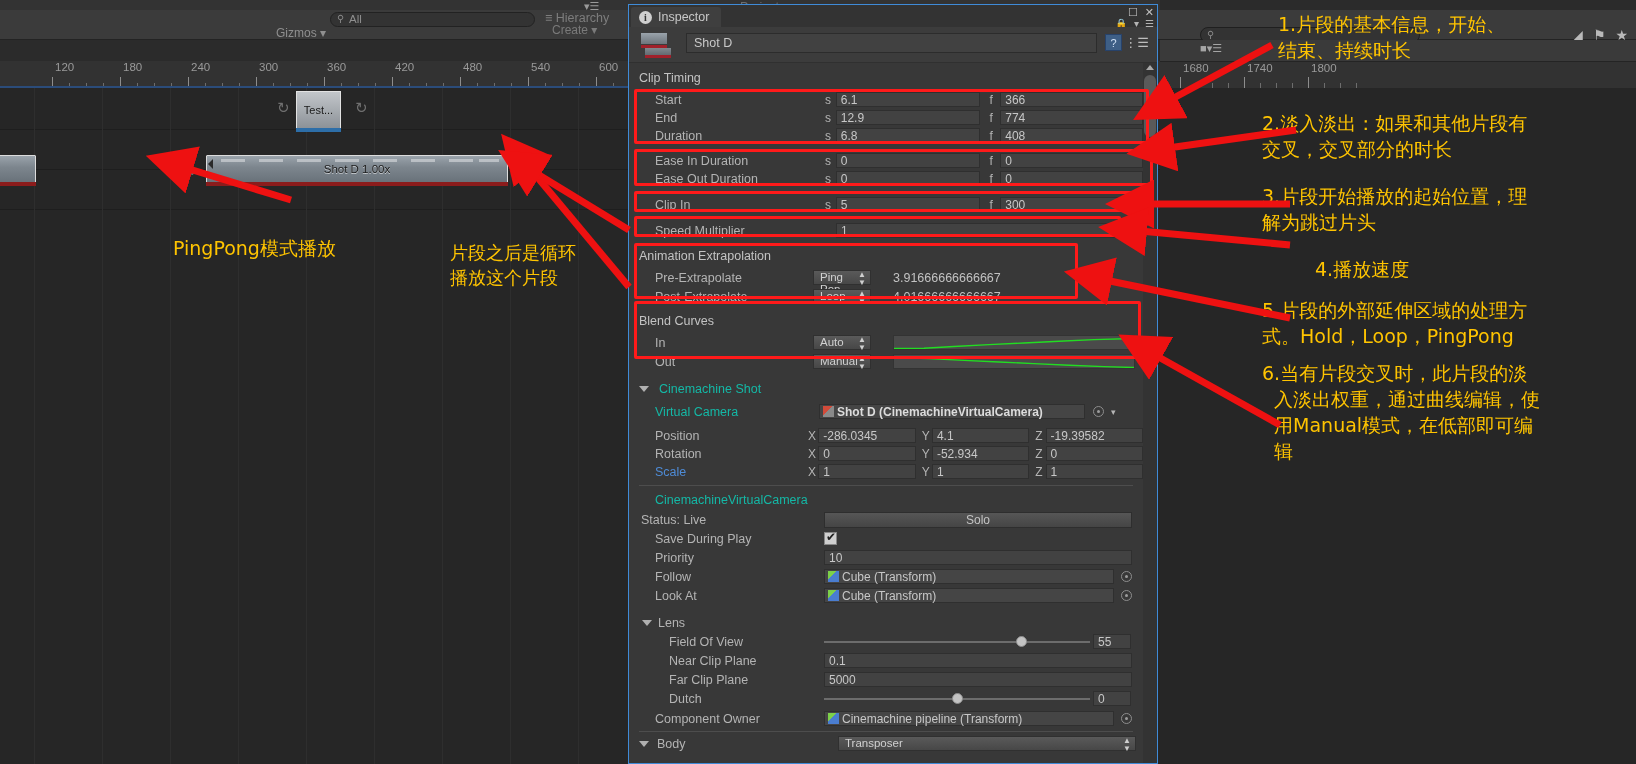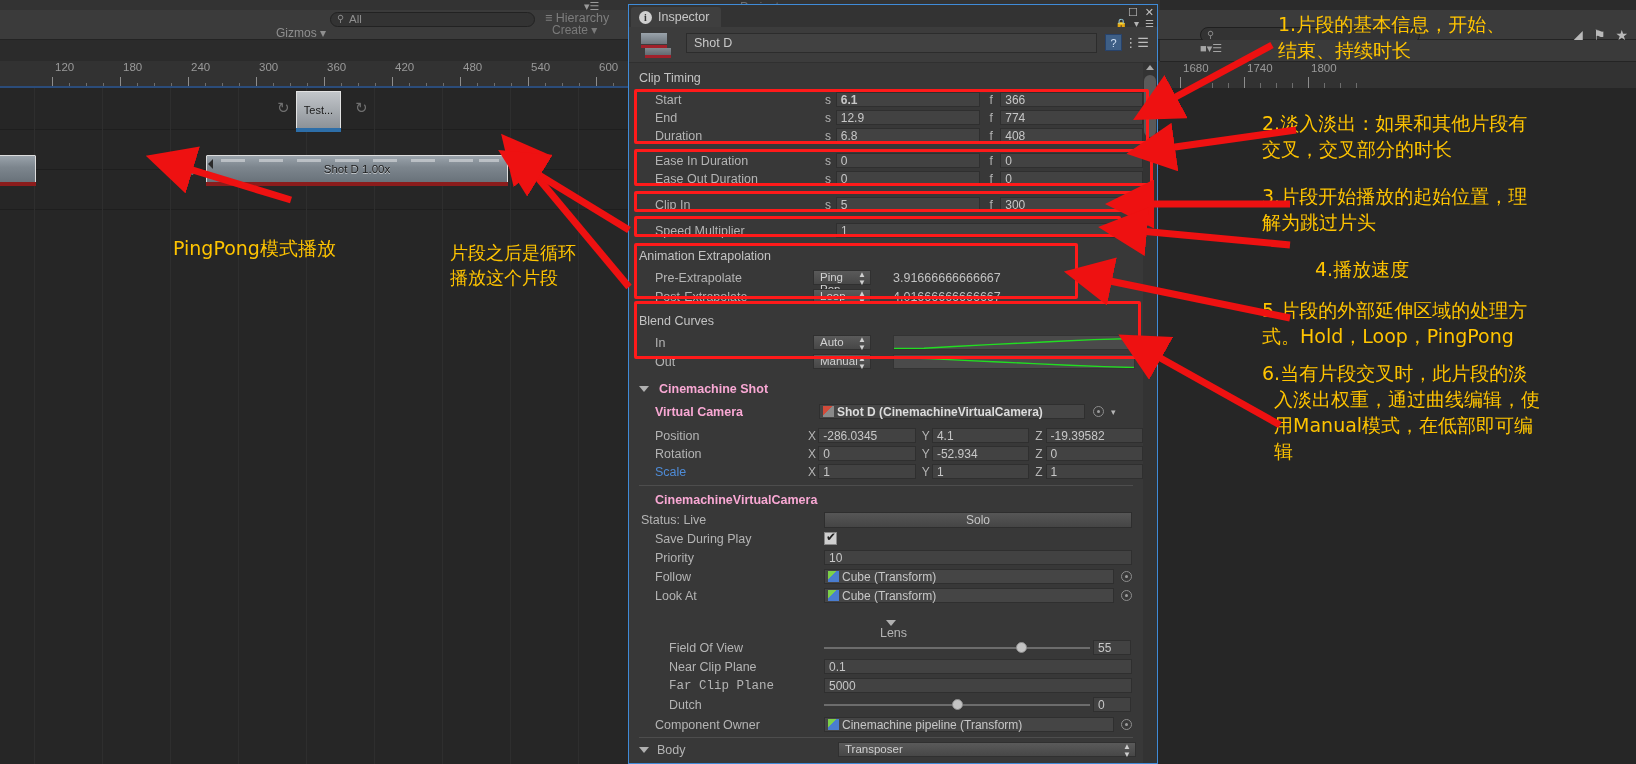--- a/index.html
+++ b/index.html
@@ -115,21 +115,21 @@
   .insp-content{ position:absolute; left:0; top:58px; right:14px; bottom:0; background:#383838;
                  padding:0; overflow:hidden;}
 
   .sec-title { padding:8px 0 3px 10px; font-size:12.5px; color:#c3c3c3; }
   .row { position:relative; height:17px; display:flex; align-items:center; }
   .row .lab { font-size:12.5px; color:#b4b4b4; white-space:nowrap;}
   .row .lab.ind1 { padding-left:26px; }
   .row .lab.ind2 { padding-left:12px; }
   .row .lab.ind3 { padding-left:40px; }
   .row .lab.blue { color:#4e8bd6; }
-  .row .lab.bold { color:#f9a8d4; font-weight:bold; }
+  .row .lab.bold { color:#14b8a6; font-weight:normal; }
 
   .fld { background:#424242; border:1px solid #2f2f2f; height:15px; display:flex; align-items:center;
          padding-left:4px; font-size:12px; color:#c7c7c7; }
   .unit { font-size:12px; color:#b4b4b4; width:11px; text-align:left;}
 
   .popup { background:linear-gradient(to bottom,#5a5a5a,#474747); border:1px solid #303030;
            height:15px; display:flex; align-items:flex-start; padding:0 4px 0 6px;
            font-size:11.5px; color:#d0d0d0; justify-content:space-between;}
   .popup .car { font-size:8px; line-height:8px; color:#cfcfcf; }
   .plain { font-size:12.5px; color:#c2c2c2; }
@@ -382,21 +382,21 @@
       <div class="thumb"></div>
     </div>
 
     <div class="insp-content">
 
       <div class="sec-title">Clip Timing</div>
 
       <div class="row" style="margin-top:3px;">
         <div class="lab ind1" style="width:200px;">Start</div>
         <div class="unit">s</div>
-        <div class="fld" style="width:148px;font-weight:bold;">
+        <div class="fld" style="width:148px;">
             <span>6.1</span>
           </div>
         <div class="unit" style="margin-left:9px;">f</div>
         <div class="fld" style="width:146px;">
             <span>366</span>
           </div>
       </div>
 
       <div class="row" style="margin-top:1px;">
         <div class="lab ind1" style="width:200px;">End</div>
@@ -603,42 +603,42 @@
       </div>
       <div class="row" style="margin-top:2px;">
         <div class="lab ind1" style="width:195px;">Look At</div>
         <div class="objfield" style="width:290px;">
           <span class="tinyicon" style="background:linear-gradient(135deg,#7dd04a 40%,#4a7dd0 40%);"></span>
           <span>Cube (Transform)</span>
         </div>
         <div class="radio-o" style="margin-left:7px;"></div>
       </div>
 
-      <div class="row" style="margin-top:16px;padding-left:13px;flex-direction:column;">
+      <div class="row" style="margin-top:10px;padding-left:13px;">
         <div class="foldout"></div>
         <div class="lab" style="padding-left:2px;">Lens</div>
       </div>
       <div class="row" style="margin-top:2px;">
         <div class="lab ind3" style="width:195px;">Field Of View</div>
         <div class="slider" style="width:266px;">
           <div class="track"></div>
           <div class="knob" style="left:72%;"></div>
         </div>
         <div class="fld" style="width:38px;margin-left:3px;">
             <span>55</span>
           </div>
       </div>
       <div class="row" style="margin-top:2px;">
         <div class="lab ind3" style="width:195px;">Near Clip Plane</div>
         <div class="fld" style="width:308px;">
             <span>0.1</span>
           </div>
       </div>
       <div class="row" style="margin-top:2px;">
-        <div class="lab ind3" style="width:195px;font-family:Liberation Mono, monospace;">Far Clip Plane</div>
+        <div class="lab ind3" style="width:195px;">Far Clip Plane</div>
         <div class="fld" style="width:308px;">
             <span>5000</span>
           </div>
       </div>
       <div class="row" style="margin-top:2px;">
         <div class="lab ind3" style="width:195px;">Dutch</div>
         <div class="slider" style="width:266px;">
           <div class="track"></div>
           <div class="knob" style="left:48%;"></div>
         </div>

